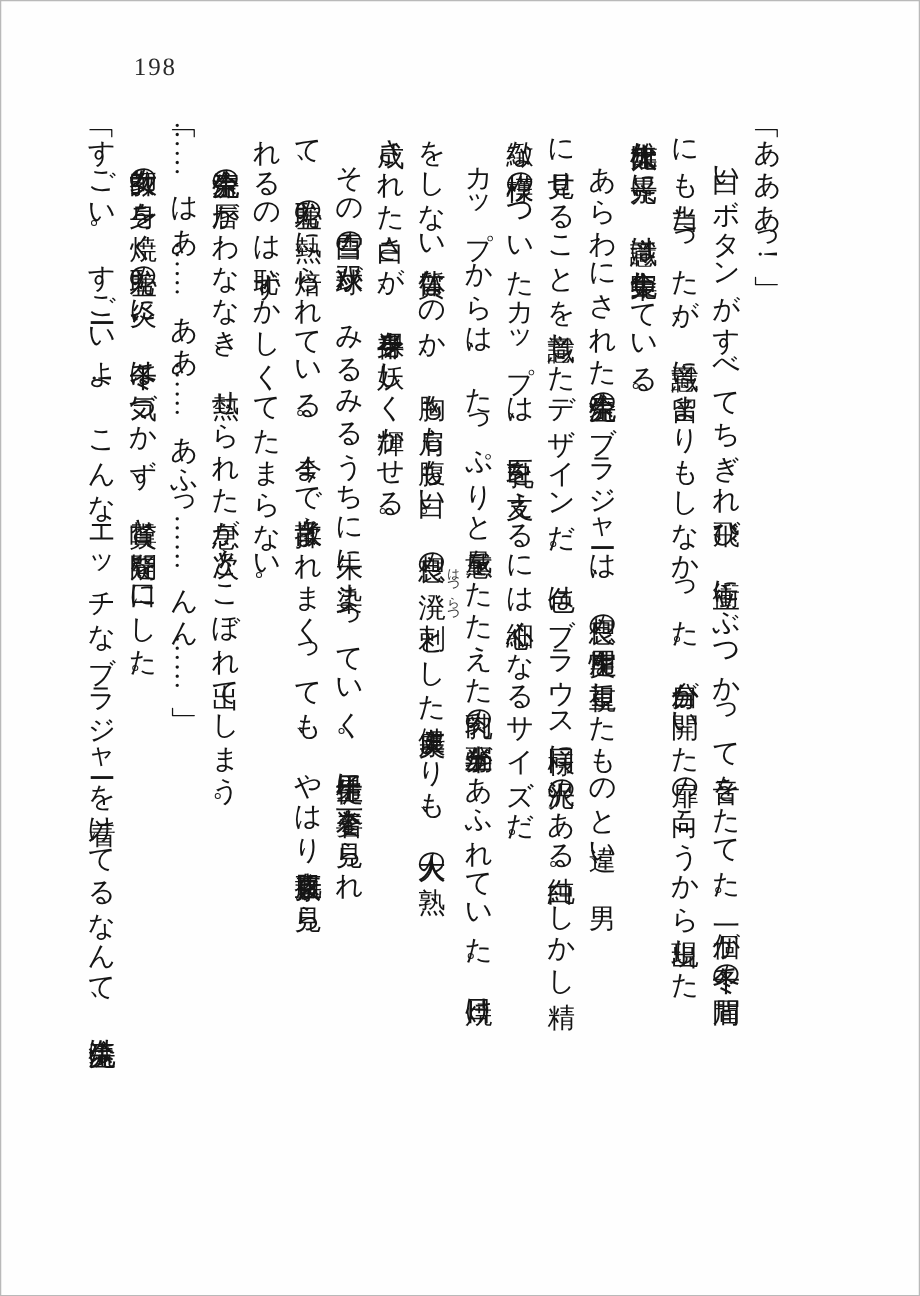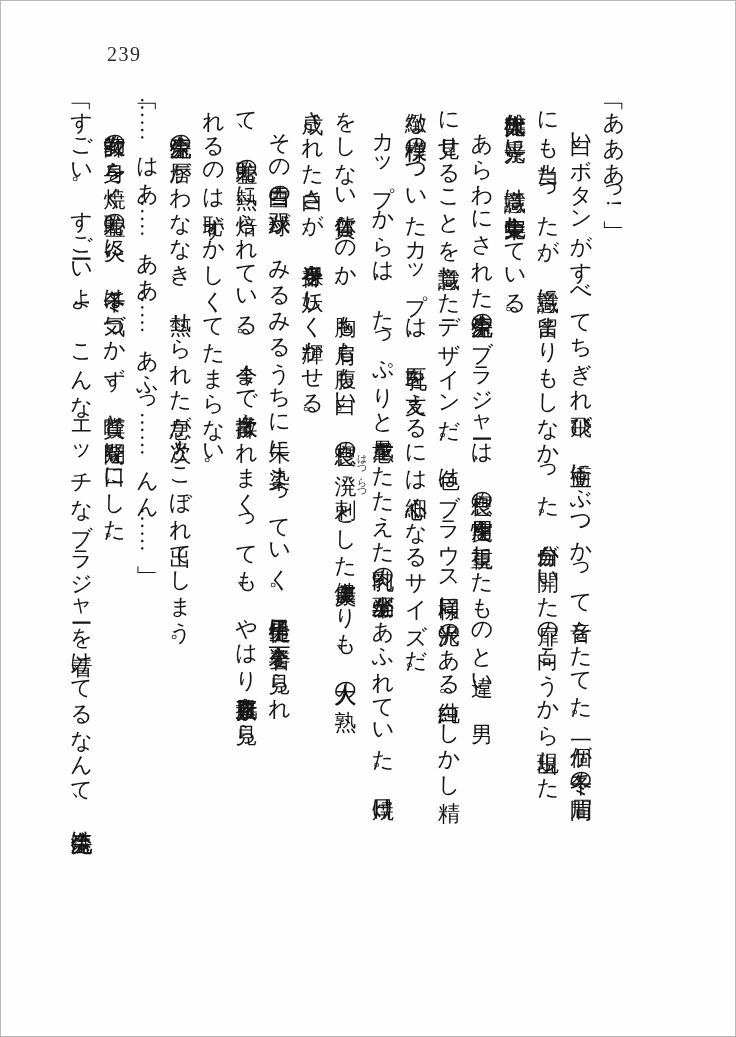--- a/index.html
+++ b/index.html
@@ -47,21 +47,21 @@
   ruby > rt {
     font-size: 10px;
     letter-spacing: 0;
     color: #333;
   }
 </style>
 </head>
 <body>
 
 <div class="page">
-  <div class="page-number">239</div>
+  <div class="page-number">198</div>
   <div class="text-block">
       <div class="line">「あああっ!」</div>
       <div class="line indent">白いボタンがすべてちぎれ飛び、衝立にぶつかって音をたてた。一個が千冬の眉間</div>
       <div class="line">にも当たったが、意識に留まりもしなかった。自分が開いた扉の向こうから出現した</div>
       <div class="line">雄大無比な光景に、意識は完全集中している。</div>
       <div class="line indent">あらわにされた流奈先生のブラジャーは、想良の実用性を重視したものと違い、男</div>
       <div class="line">に見せることを意識したデザインだ。色はブラウス同様に光沢のある純白。しかし精</div>
       <div class="line">緻な模様のついたカップは、巨乳を支えるには心細くなるサイズだ。</div>
       <div class="line indent">カップからは、たっぷりと量感をたたえた乳肉の上半分弱があふれていた。日焼け</div>
       <div class="line">をしない体質なのか、胸も肩も腹も白い。想良の<ruby>溌剌<rt>はつらつ</rt></ruby>とした健康美よりも、大人の熟</div>

